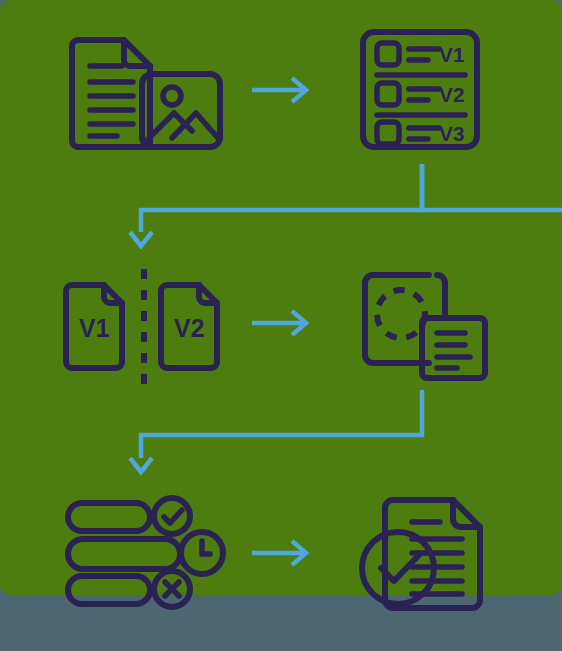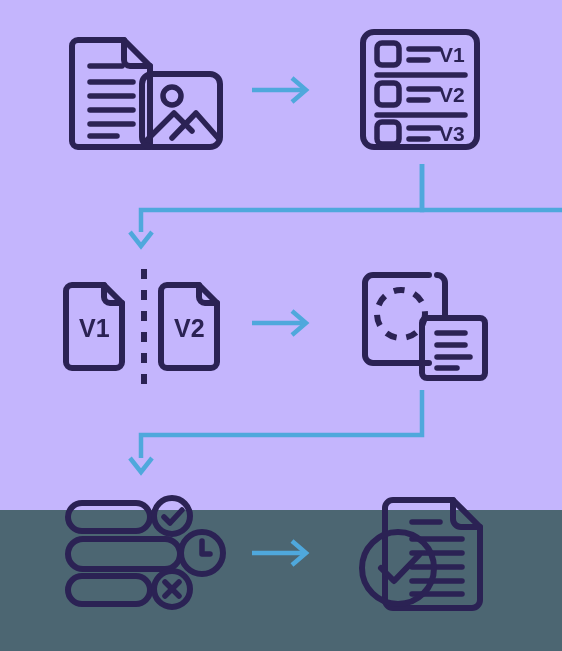--- a/index.html
+++ b/index.html
@@ -9,22 +9,23 @@
   }
   body {
     width: 562px;
     height: 651px;
     overflow: hidden;
     font-family: "Liberation Sans", sans-serif;
   }
   #diagram-root {
     position: relative;
     width: 562px;
-    height: 510px;
-    background: #c4b5fd;
+    height: 595px;
+    background: #4d7c0f;
+    border-radius: 10px;
   }
   #diagram-svg {
     display: block;
     width: 562px;
     height: 651px;
   }
   .ink {
     fill: none;
     stroke: #2b2254;
     stroke-width: 6;

